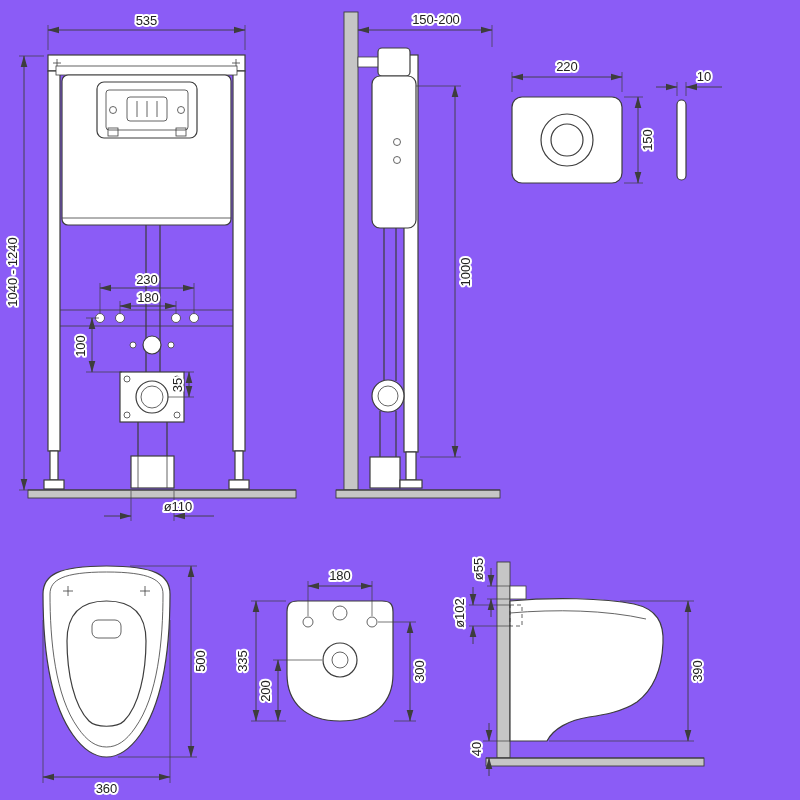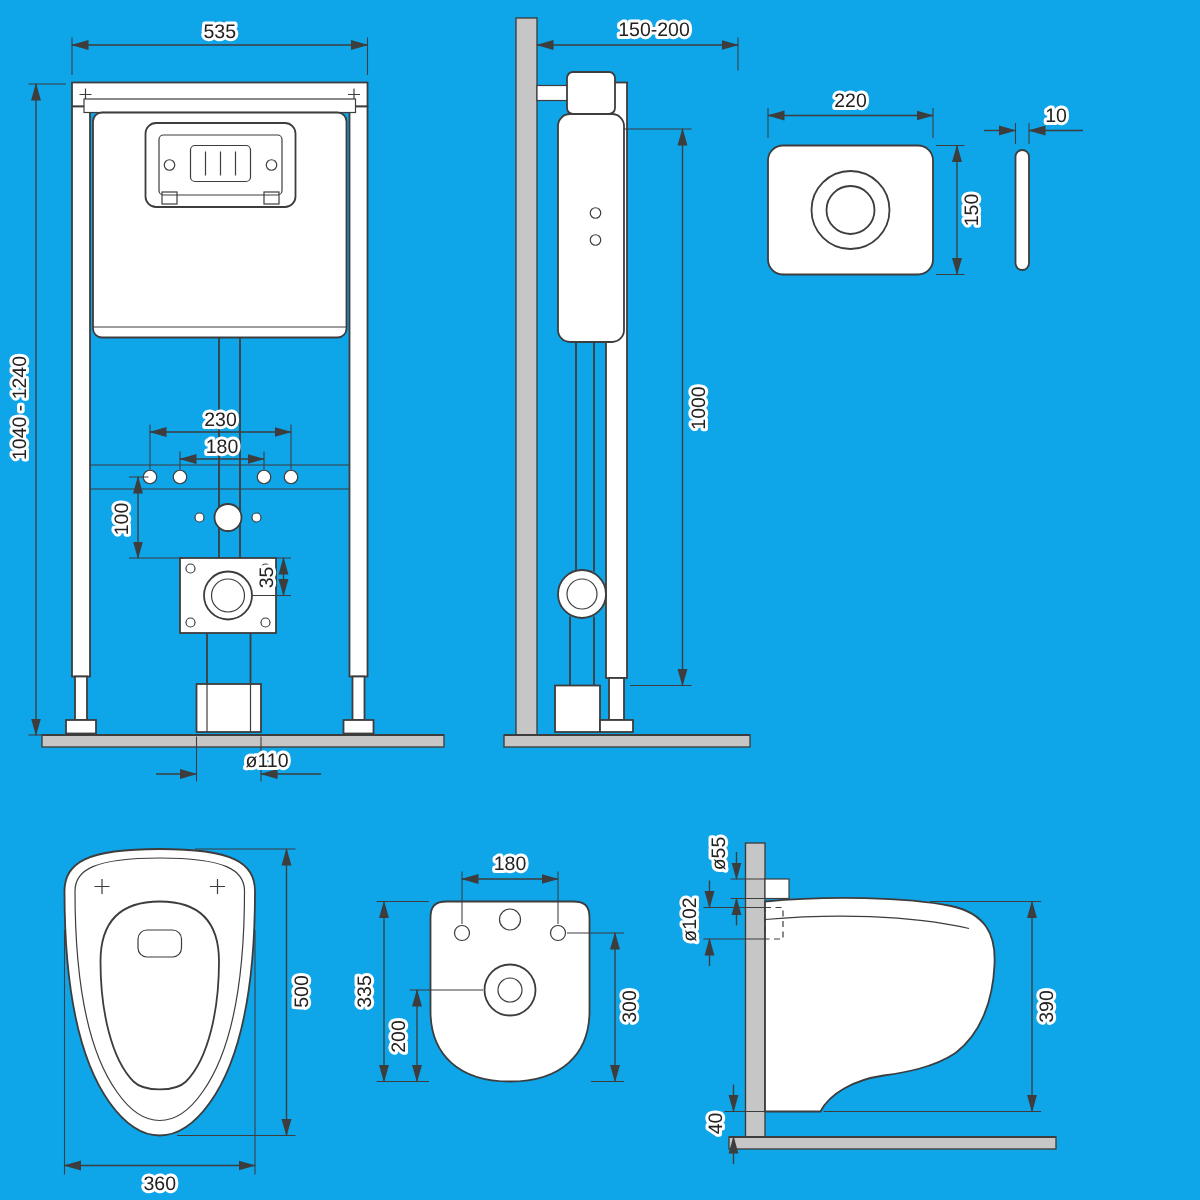--- a/index.html
+++ b/index.html
@@ -1,16 +1,16 @@
 <!DOCTYPE html>
 <html><head>
 <meta charset="utf-8">
 <style>
   html,body{margin:0;padding:0;background:#fff;}
-  .canvas{width:800px;height:800px;background:#0ea5e9;}
+  .canvas{width:800px;height:800px;background:#8b5cf6;}
   svg{display:block;}
   .ln  {fill:none;stroke:#3d3d3d;stroke-width:1.2;}
   .lnf {fill:#ffffff;stroke:#3d3d3d;stroke-width:1.2;}
   .tn  {fill:none;stroke:#3d3d3d;stroke-width:0.8;}
   .tnf {fill:#ffffff;stroke:#3d3d3d;stroke-width:0.8;}
   .dim {fill:none;stroke:#3d3d3d;stroke-width:0.9;}
   .ext {fill:none;stroke:#3d3d3d;stroke-width:0.7;}
   .dash{stroke-dasharray:4 3;}
   .wall{fill:#c6c6c6;stroke:#3d3d3d;stroke-width:0.9;}
   text.d{font:13px "Liberation Sans",sans-serif;fill:#222;text-anchor:middle;

